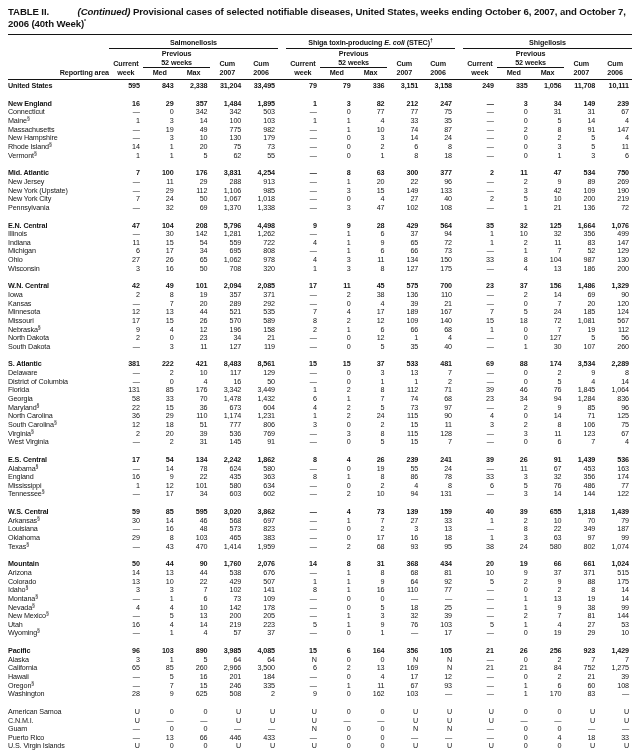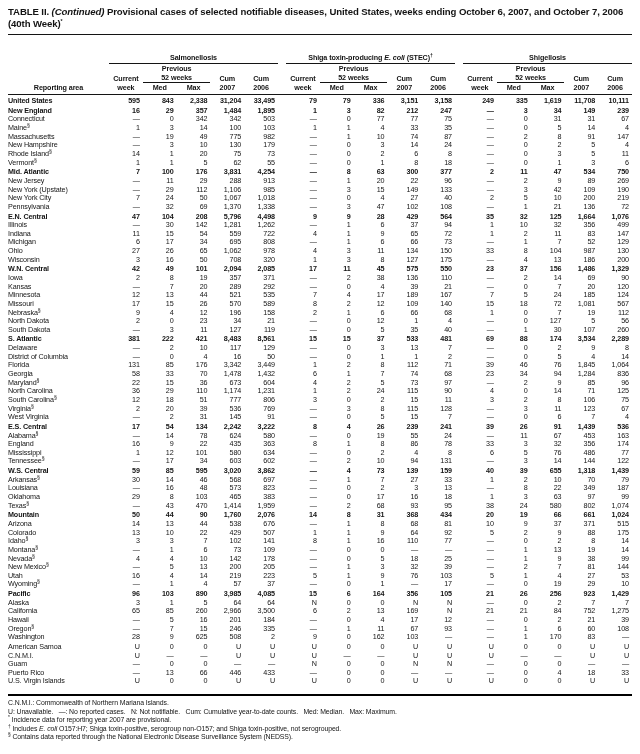--- a/index.html
+++ b/index.html
@@ -1,35 +1,35 @@
 <!DOCTYPE html>
 <html><head>
 <meta charset="utf-8">
 <style>
   html,body{margin:0;padding:0;background:#fff;color:#141414;}
   body{width:640px;height:754px;font-family:"Liberation Sans","DejaVu Sans",sans-serif;-webkit-font-smoothing:antialiased;}
   .page{padding:6px 8px 0 8px;}
   
   .title{font-size:9.6px;line-height:11.6px;font-weight:bold;letter-spacing:-0.1px;margin-bottom:5px;}
-  .title .it{font-style:italic;}
+  .title .it{font-style:italic;margin-left:26px;}
   sup{font-size:5.2px;vertical-align:super;line-height:0;}
   
   .grid{display:grid;grid-template-columns:101px repeat(5,1fr) 8px repeat(5,1fr) 8px repeat(5,1fr);align-items:end;}
-  .thead{border-top:1px solid #141414;padding-top:18px;}
+  .thead{border-top:1px solid #141414;padding-top:3px;}
   .hcell{font-size:7.2px;font-weight:bold;text-align:center;letter-spacing:-0.1px;white-space:nowrap;}
   .disease{border-bottom:1px solid #141414;padding-bottom:1px;}
   .disease .it{font-style:italic;}
   .u52{border-bottom:1px solid #141414;padding-bottom:0px;}
   .hrow{min-height:8.5px;}
   .hrow-disease{min-height:10px;}
-  .left{text-align:center;}
+  .left{text-align:right;}
   .thead-rule{border-bottom:1.6px solid #141414;height:2px;}
   
   .tbody{border-bottom:2px solid #000000;padding-bottom:8px;}
-  .section{margin-top:1px;}
+  .section{margin-top:9px;}
   .section:first-child{margin-top:2px;}
   .row{display:grid;grid-template-columns:101px repeat(5,1fr) 8px repeat(5,1fr) 8px repeat(5,1fr);height:8.65px;align-items:baseline;}
   .row.bold{font-weight:bold;}
   .cell{font-size:7.2px;line-height:8.6px;letter-spacing:-0.12px;white-space:nowrap;overflow:visible;}
   .cell.label{text-align:left;}
   .cell.num{text-align:right;padding-right:3px;}
   .cell.gap{}
   
   .foot{padding-top:3px;}
   .fnote{font-size:6.9px;line-height:8.6px;letter-spacing:-0.1px;white-space:pre-wrap;}
@@ -101,21 +101,21 @@
           <div class="cell num">33,495</div>
           <div class="cell gap"></div>
           <div class="cell num">79</div>
           <div class="cell num">79</div>
           <div class="cell num">336</div>
           <div class="cell num">3,151</div>
           <div class="cell num">3,158</div>
           <div class="cell gap"></div>
           <div class="cell num">249</div>
           <div class="cell num">335</div>
-          <div class="cell num">1,619</div>
+          <div class="cell num">1,056</div>
           <div class="cell num">11,708</div>
           <div class="cell num">10,111</div>
         </div>
       </div>
       <div class="section">
         <div class="row bold">
           <div class="cell label">New England</div>
           <div class="cell num">16</div>
           <div class="cell num">29</div>
           <div class="cell num">357</div>
@@ -485,21 +485,21 @@
           <div class="cell num">42</div>
           <div class="cell num">49</div>
           <div class="cell num">101</div>
           <div class="cell num">2,094</div>
           <div class="cell num">2,085</div>
           <div class="cell gap"></div>
           <div class="cell num">17</div>
           <div class="cell num">11</div>
           <div class="cell num">45</div>
           <div class="cell num">575</div>
-          <div class="cell num">550</div>
+          <div class="cell num">700</div>
           <div class="cell gap"></div>
           <div class="cell num">23</div>
           <div class="cell num">37</div>
           <div class="cell num">156</div>
           <div class="cell num">1,486</div>
           <div class="cell num">1,329</div>
         </div>
         <div class="row">
           <div class="cell label">Iowa</div>
           <div class="cell num">2</div>
@@ -843,21 +843,21 @@
           <div class="cell num">4</div>
         </div>
       </div>
       <div class="section">
         <div class="row bold">
           <div class="cell label">E.S. Central</div>
           <div class="cell num">17</div>
           <div class="cell num">54</div>
           <div class="cell num">134</div>
           <div class="cell num">2,242</div>
-          <div class="cell num">3,222</div>
+          <div class="cell num">1,862</div>
           <div class="cell gap"></div>
           <div class="cell num">8</div>
           <div class="cell num">4</div>
           <div class="cell num">26</div>
           <div class="cell num">239</div>
           <div class="cell num">241</div>
           <div class="cell gap"></div>
           <div class="cell num">39</div>
           <div class="cell num">26</div>
           <div class="cell num">91</div>

